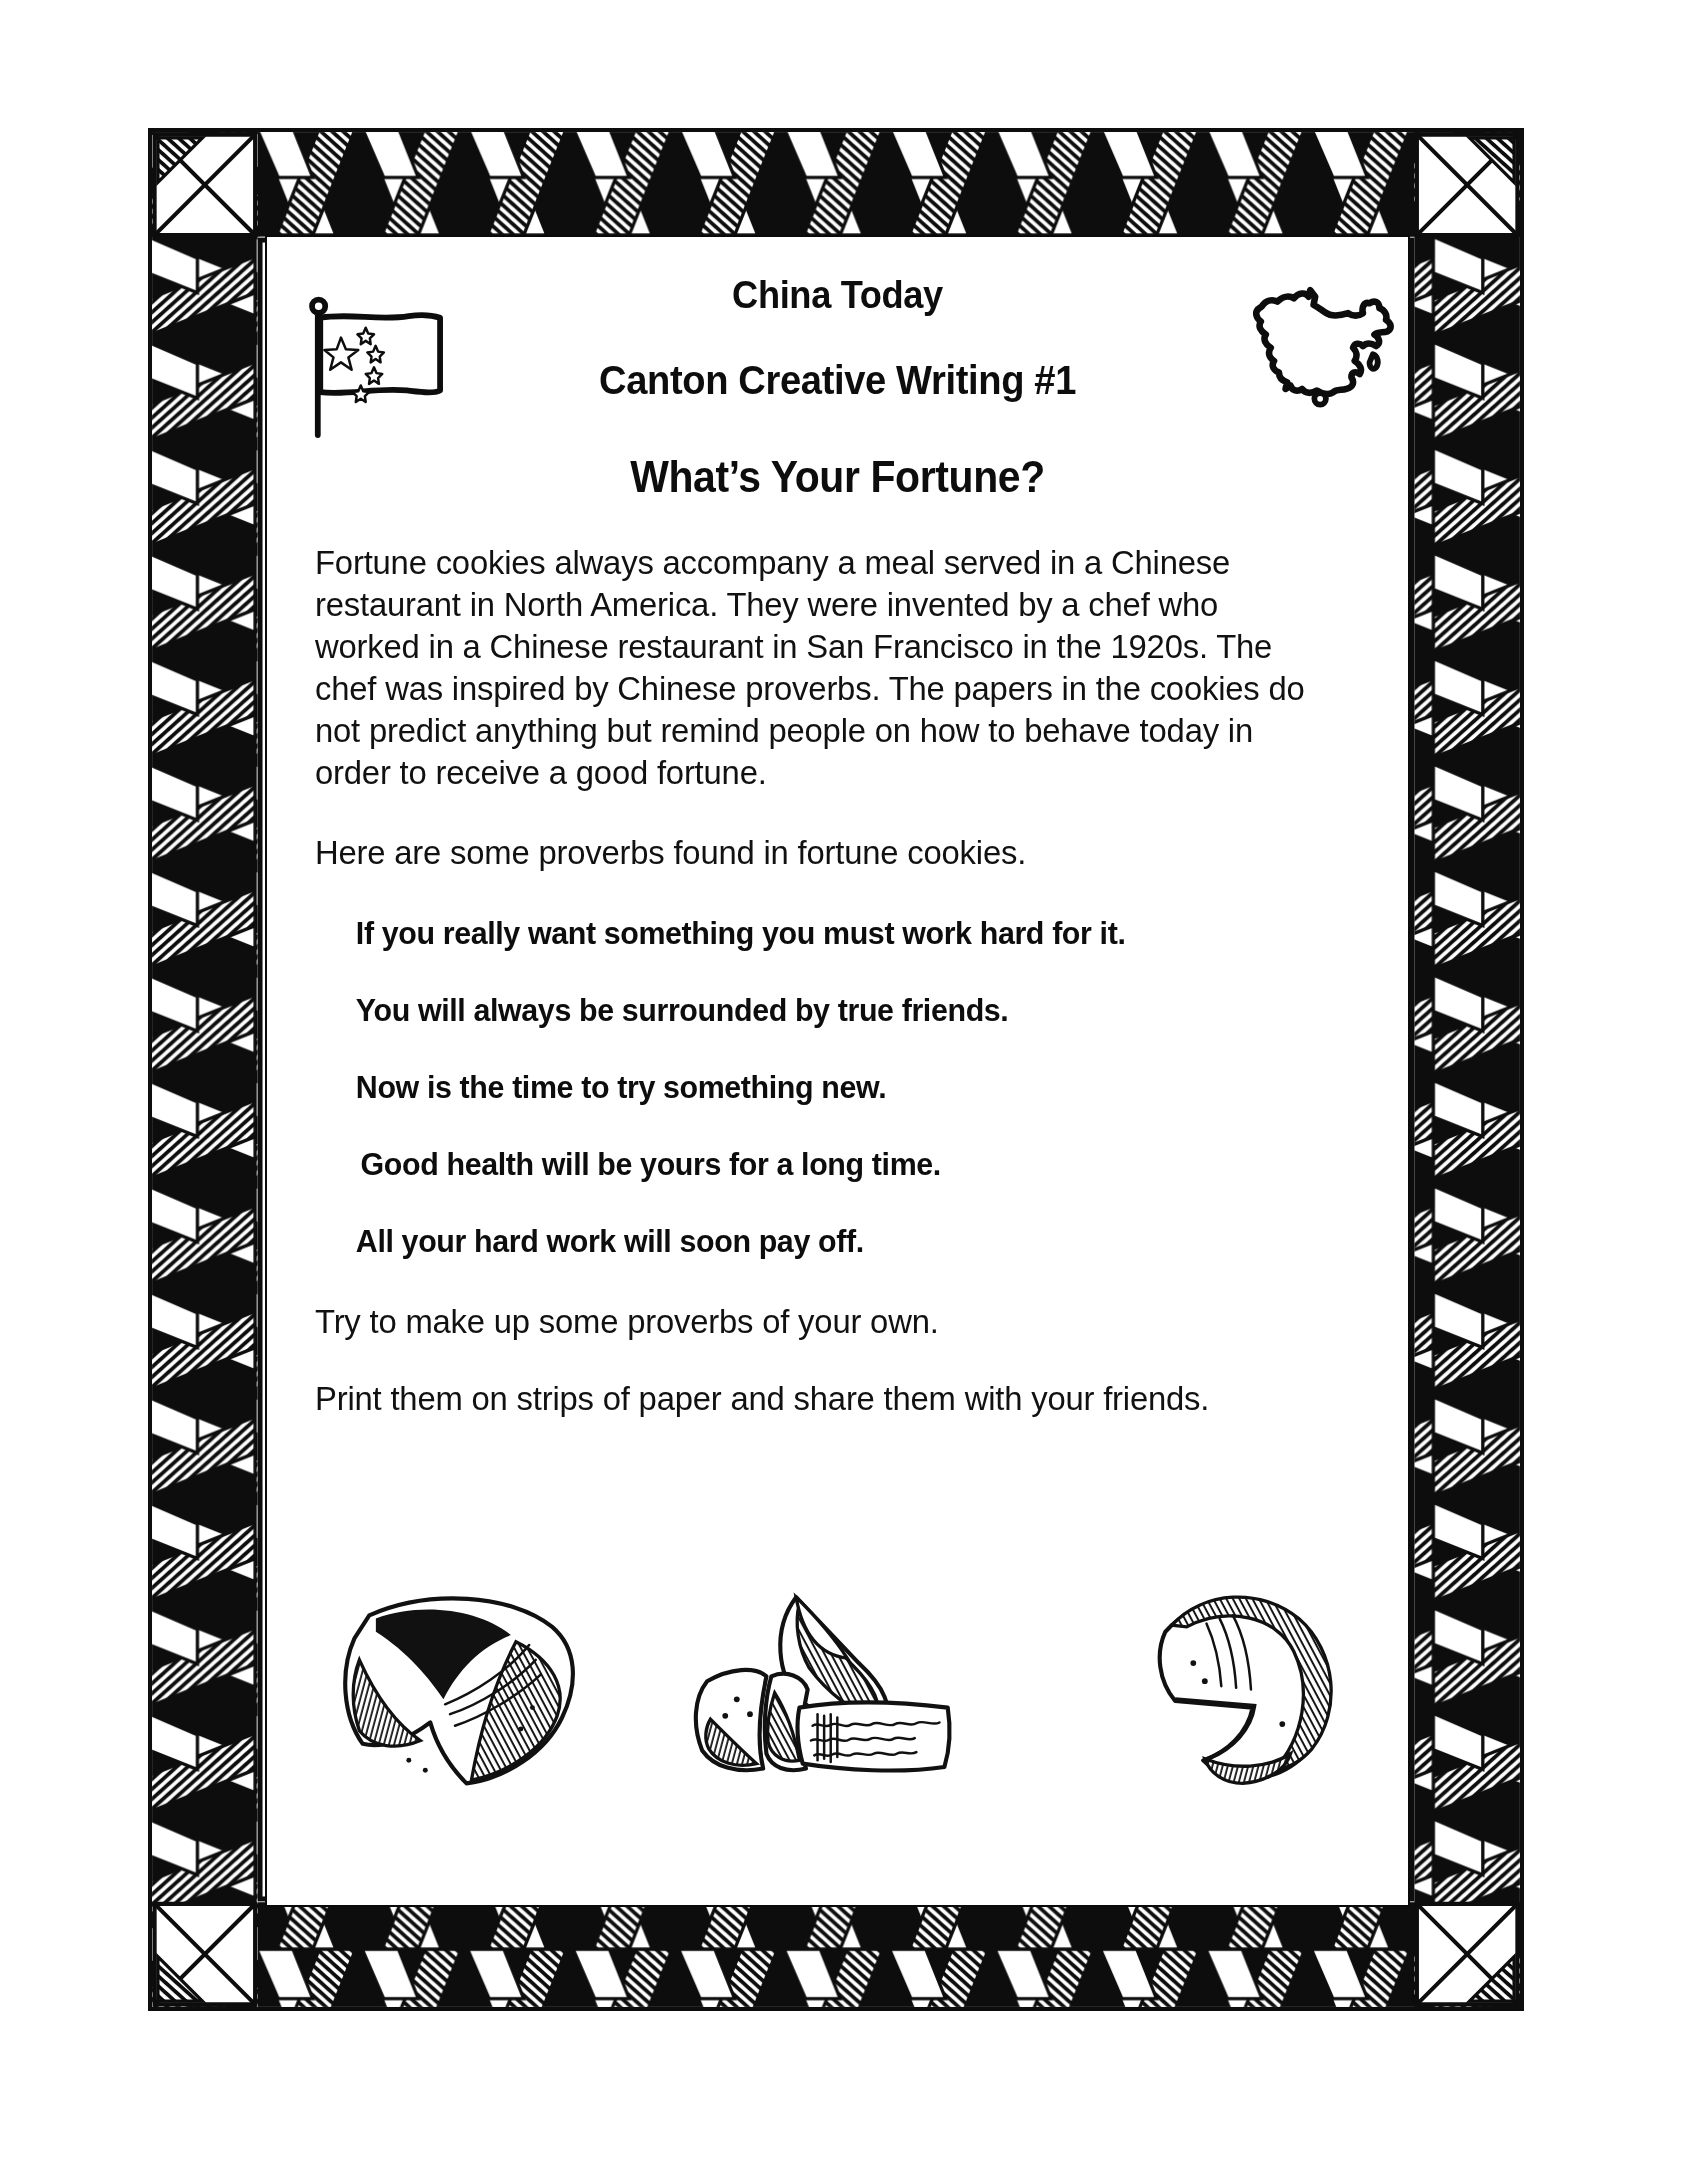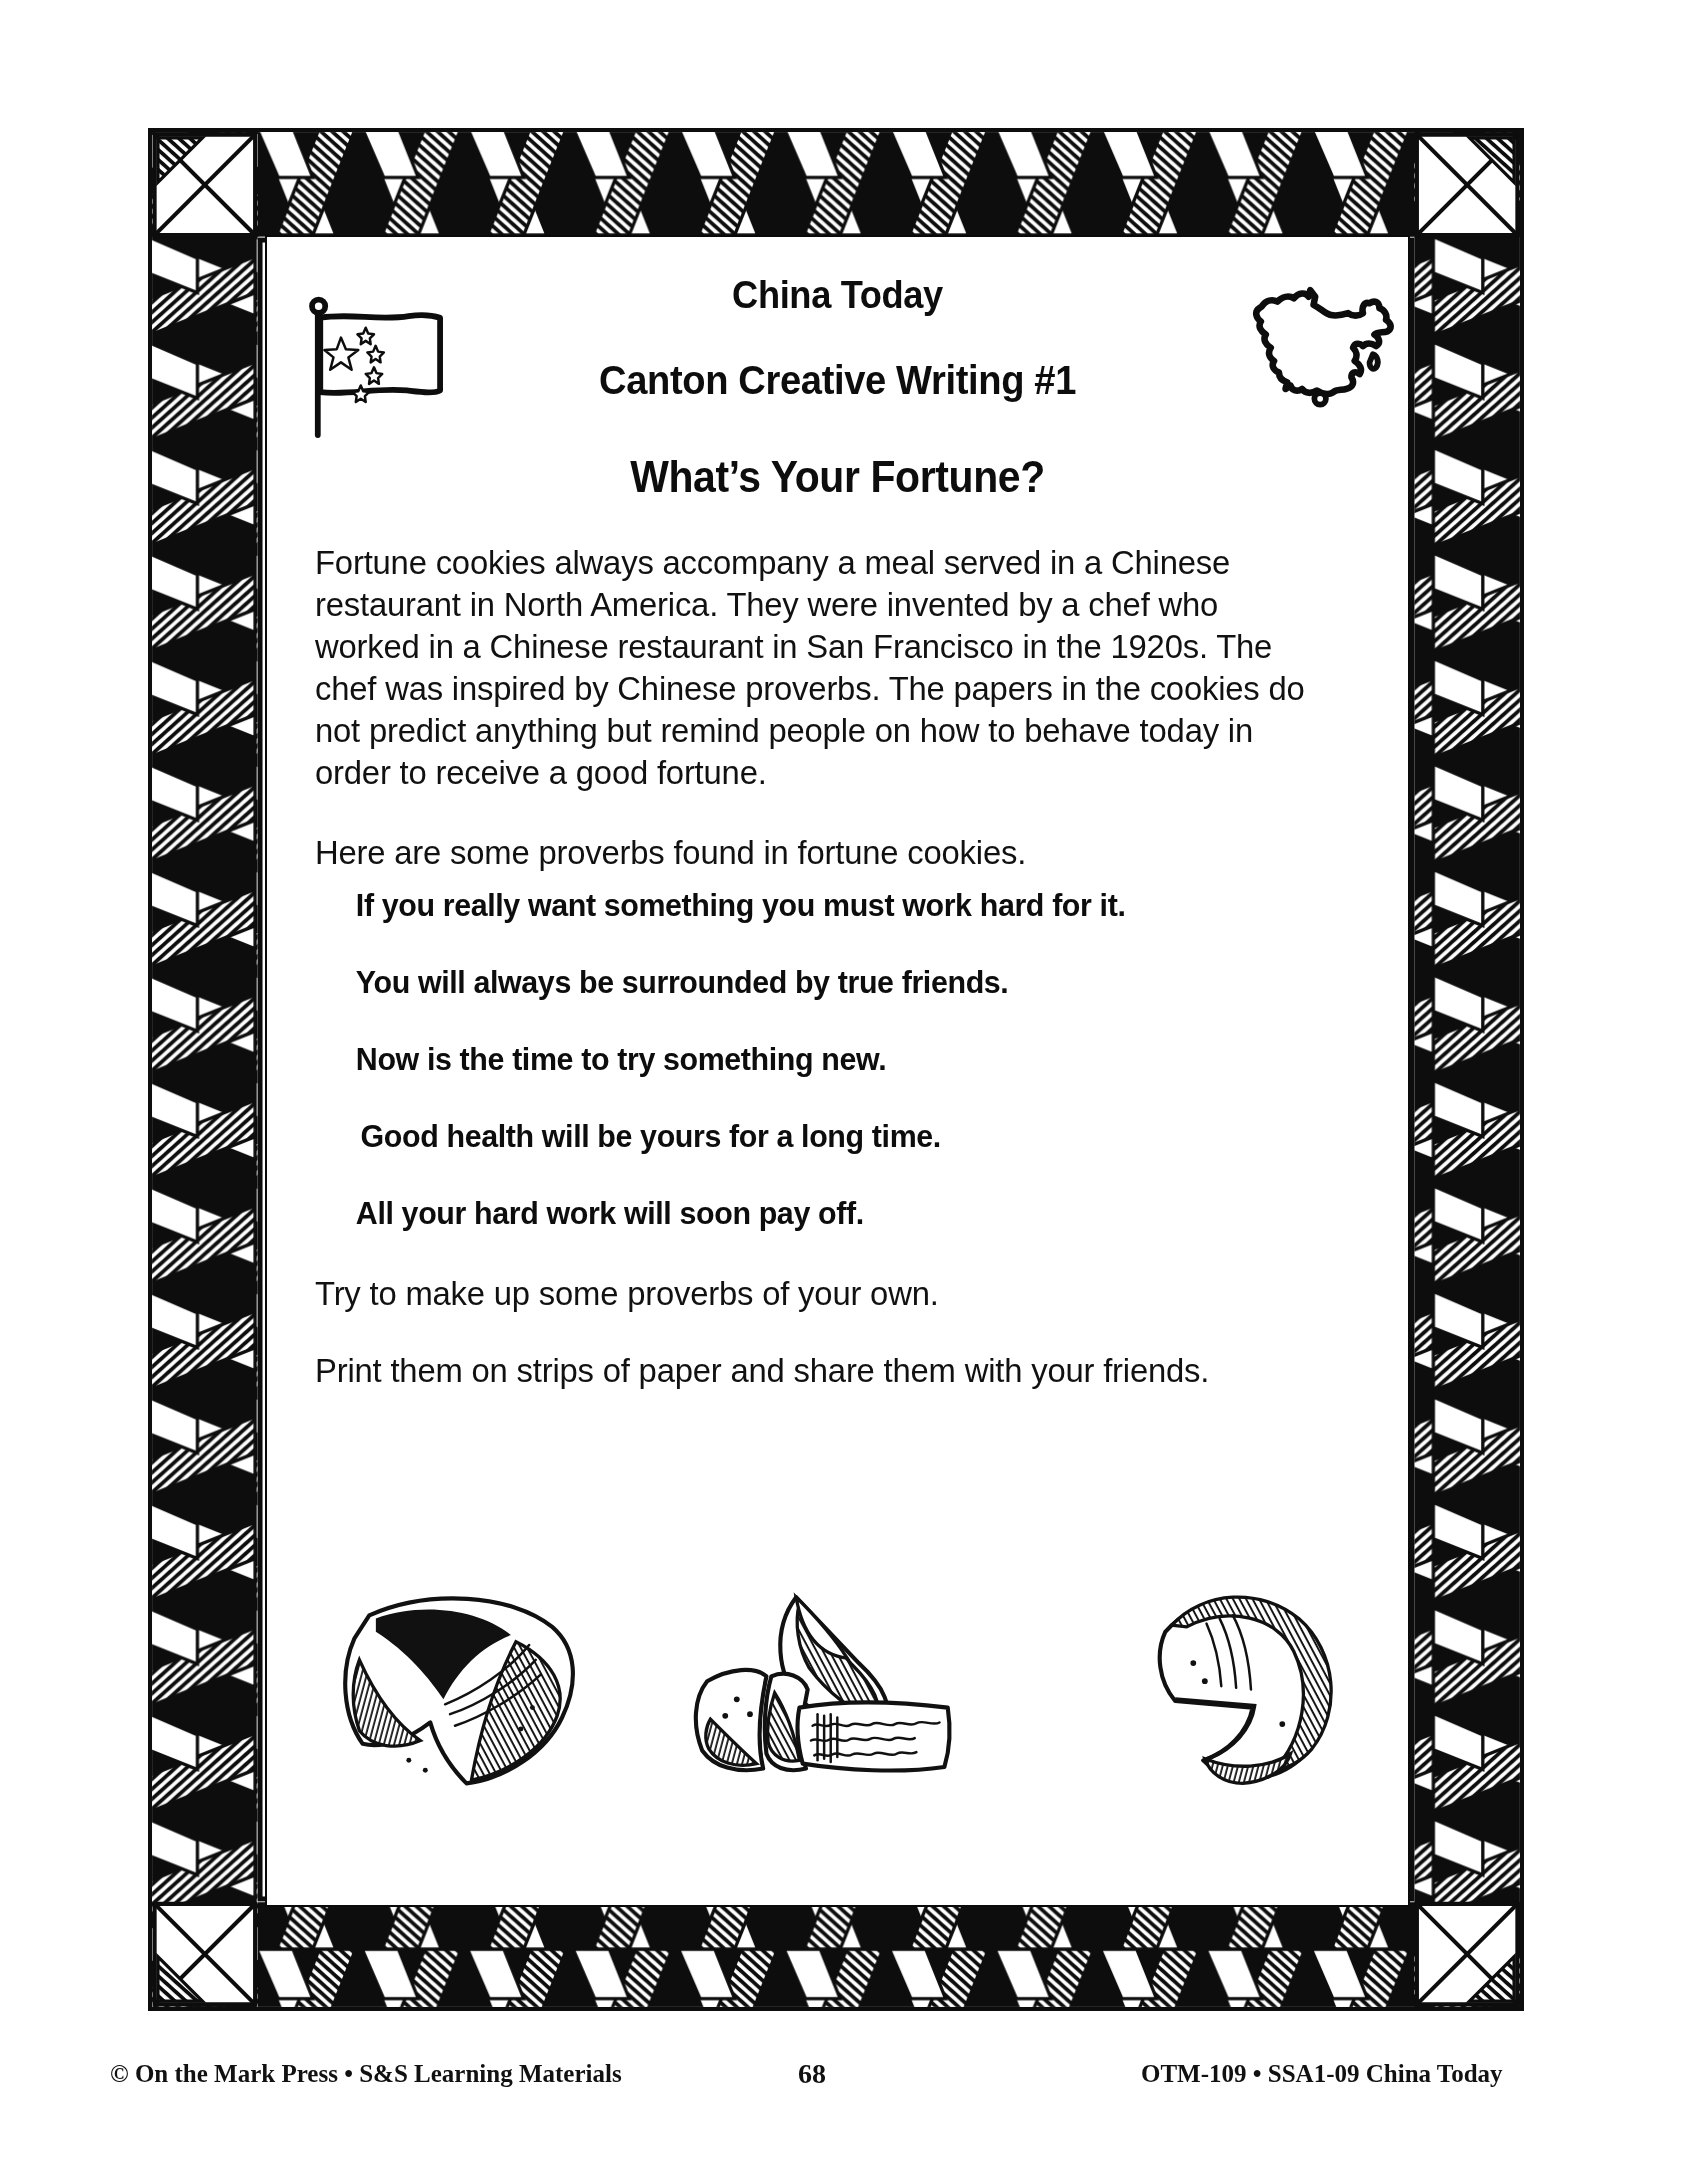--- a/index.html
+++ b/index.html
@@ -78,21 +78,21 @@
     line-height:42px;
     color:#111111;
     letter-spacing:-0.2px;
     transform:scaleX(0.965);
     transform-origin:left center;
     font-stretch:condensed;
   }
   #para-intro { margin-top:6.6px; }
   #para-here  { margin-top:38px; }
 
-  .proverb-list { margin-top:14px; }
+  .proverb-list { margin-top:42px; }
   .proverb {
     font-size:32px;
     font-weight:bold;
     line-height:36px;
     color:#0d0d0d;
     letter-spacing:-0.4px;
     margin-bottom:41px;
     transform:scaleX(0.95);
     transform-origin:left center;
   }
@@ -384,20 +384,15 @@
             <circle cx="1078" cy="96" r="3.5"></circle>
               <circle cx="1092" cy="118" r="3.5"></circle>
             <circle cx="1186" cy="170" r="3.5"></circle>
           </g>
         </g>
       </svg>
     </div>
 
   </div>
 
-  <div id="footer">
-    <span class="f-left">© On the Mark Press • S&amp;S Learning Materials</span>
-    <span class="f-page">68</span>
-    <span class="f-right">OTM-109 • SSA1-09 China Today</span>
-  </div>
 
 </div>
 
 
 </body></html>

